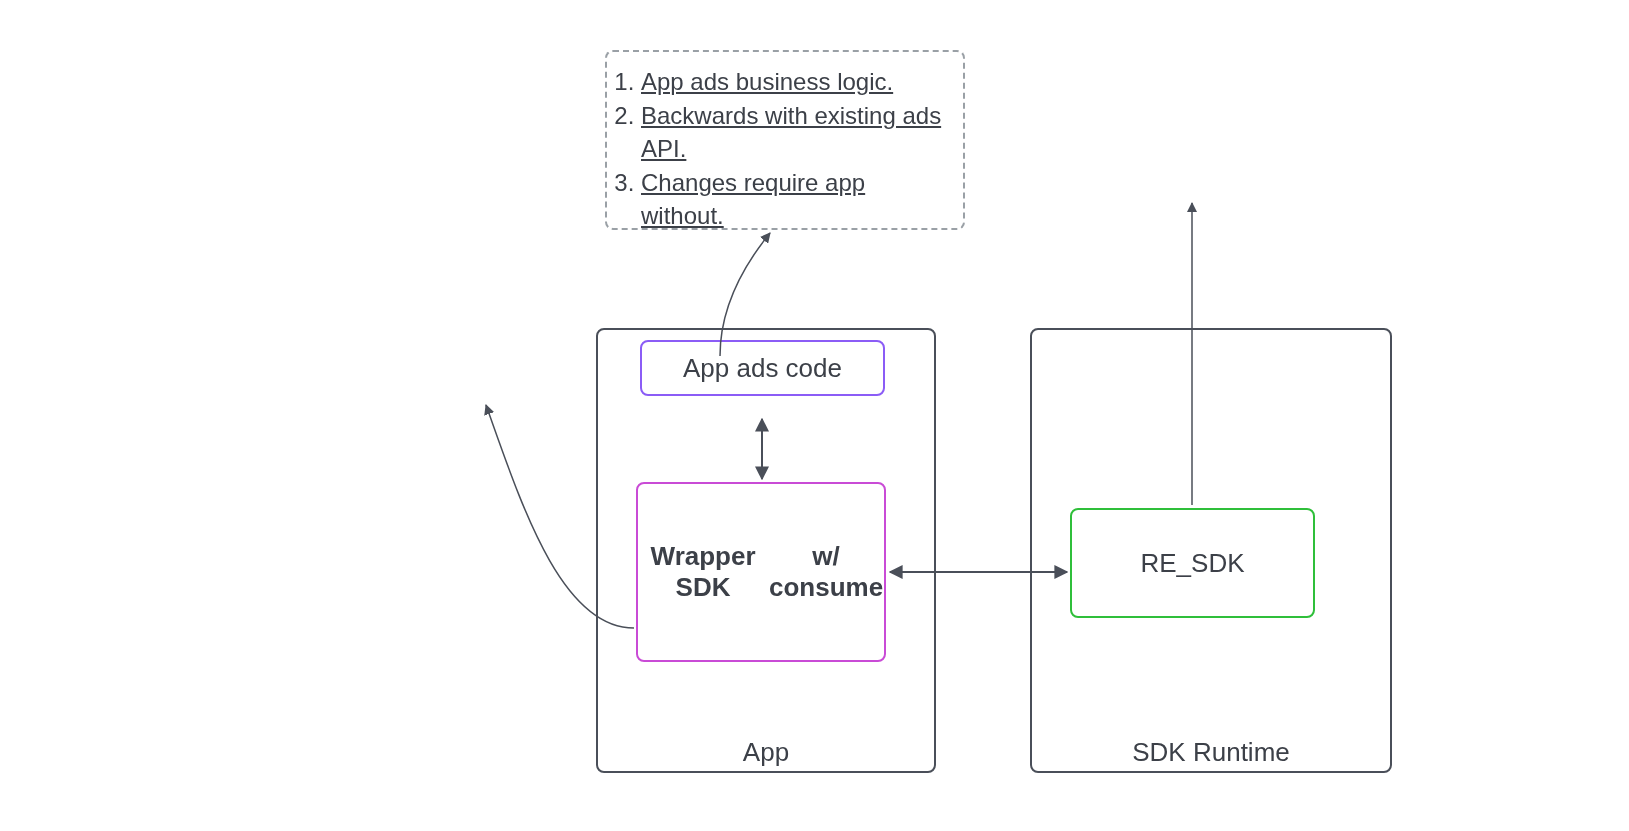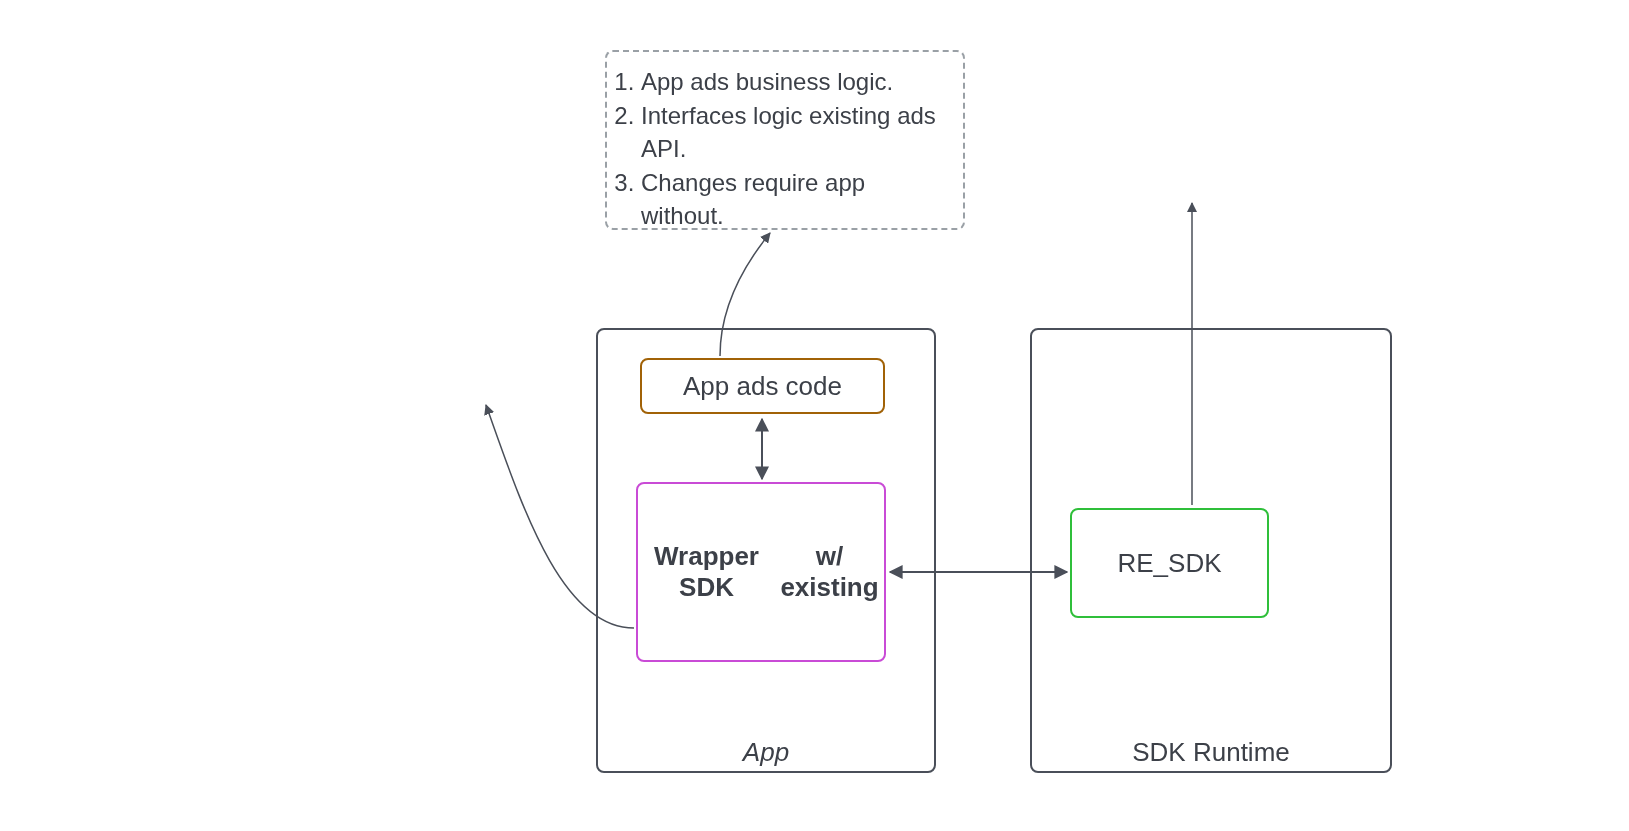--- a/index.html
+++ b/index.html
@@ -23,20 +23,21 @@
     background: #ffffff;
     box-sizing: border-box;
   }
   .dashed {
     border-style: dashed;
     border-color: #9aa0a6;
   }
   .label {
     font-size: 24px;
     line-height: 1.35;
+    text-decoration: underline;
   }
   .title {
     position: absolute;
     font-size: 26px;
     text-align: center;
   }
   .small-box {
     position: absolute;
     border-radius: 8px;
     background: #ffffff;
@@ -64,42 +65,42 @@
 </style>
 </head>
 <body>
 
 <div class="canvas">
 
 
   <div class="box dashed note label" style="left:605px; top:50px; width:360px; height:180px;">
     <ol>
       <li>App ads business logic.</li>
-      <li>Interfaces logic existing ads API.</li>
+      <li>Backwards with existing ads API.</li>
       <li>Changes require app without.</li>
     </ol>
   </div>
 
 
   <div class="box" style="left:596px; top:328px; width:340px; height:445px;"></div>
-  <div class="title" style="left:596px; top:737px; width:340px;font-style:italic;">App</div>
+  <div class="title" style="left:596px; top:737px; width:340px;">App</div>
 
   <div class="box" style="left:1030px; top:328px; width:362px; height:445px;"></div>
   <div class="title" style="left:1030px; top:737px; width:362px;">SDK Runtime</div>
 
-  <div class="small-box" style="left:640px; top:358px; width:245px; height:56px; border:2px solid #a16207;">
+  <div class="small-box" style="left:640px; top:340px; width:245px; height:56px; border:2px solid #8b5cf6;">
     <span>App ads code</span>
   </div>
 
   <div class="small-box" style="left:636px; top:482px; width:250px; height:180px; border:2px solid #c94bd6; font-weight:bold;">
     <span>Wrapper SDK</span>
-    <span>w/ existing</span>
+    <span>w/ consume</span>
   </div>
 
-  <div class="small-box" style="left:1070px; top:508px; width:199px; height:110px; border:2px solid #2fbf3a;">
+  <div class="small-box" style="left:1070px; top:508px; width:245px; height:110px; border:2px solid #2fbf3a;">
     <span>RE_SDK</span>
   </div>
 
   <svg class="overlay">
     <defs>
       <marker id="arrow" viewBox="0 0 10 10" refX="9" refY="5" markerWidth="7" markerHeight="7" orient="auto-start-reverse">
         <path d="M 0 0 L 10 5 L 0 10 z" fill="#4a4f59"></path>
       </marker>
     </defs>
 

